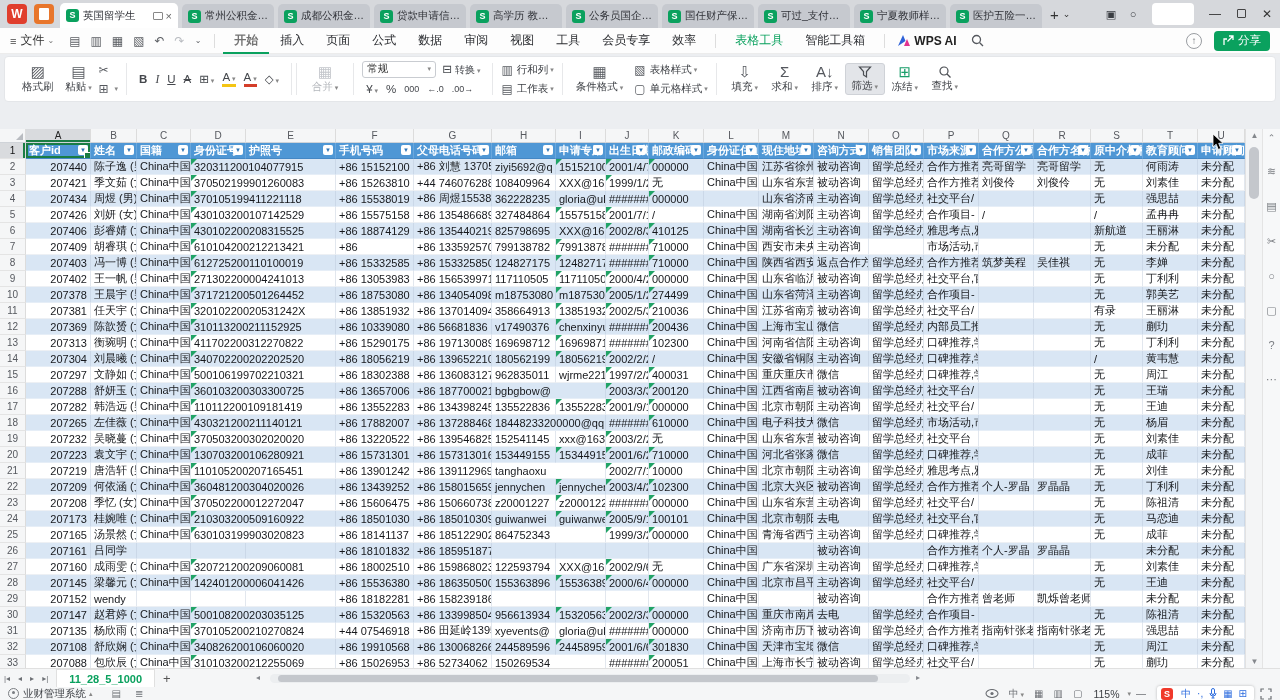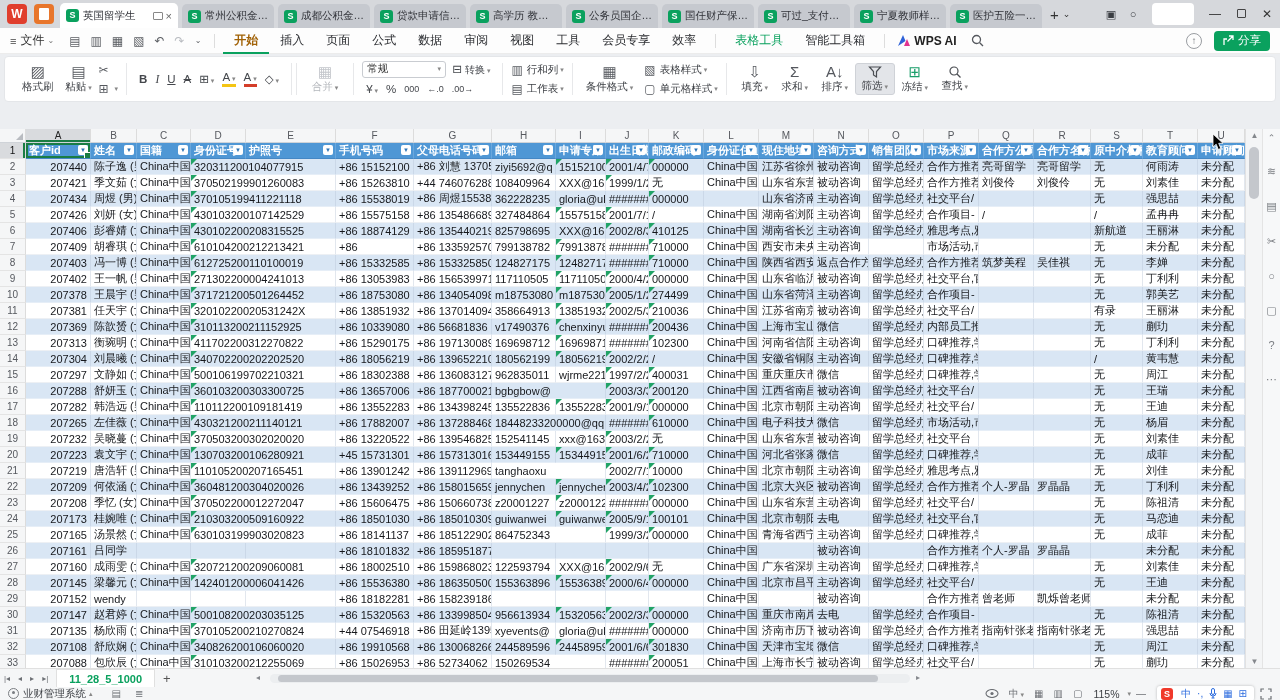--- a/index.html
+++ b/index.html
@@ -36,21 +36,21 @@
     display:flex; align-items:center; font-size:12px; color:#333; border-bottom:1px solid #ececec; }
   #filebtn { display:flex; align-items:center; margin-left:10px; }
   #filebtn .burger { font-size:11px; margin-right:4px; color:#444; }
   #filebtn .caret { font-size:8px; margin-left:3px; color:#777; }
   .qicons { display:flex; align-items:center; margin-left:10px; color:#5a5d62; font-size:12px; }
   .qicons span { margin:0 5px; }
   .qicons .dis { color:#b8bbc0; }
   .vdiv { width:1px; height:14px; background:#ddd; margin:0 8px; }
   #mtabs { display:flex; align-items:center; height:26px; }
   .mtab { padding:0 11px; height:26px; line-height:25px; color:#2b2d31; }
-  .mtab.active { color:#a16207; font-weight:bold; box-shadow:inset 0 -2px 0 #0aa15e; }
+  .mtab.active { color:#737373; font-weight:bold; box-shadow:inset 0 -2px 0 #0aa15e; }
   .mtab.ctx { color:#0aa15e; }
   #wpsai { display:flex; align-items:center; font-weight:bold; color:#222; margin-left:4px; }
   #menubar .search-svg { margin-left:14px; }
   #mb-right { margin-left:auto; display:flex; align-items:center; margin-right:10px; }
   #upload-ic { width:16px; height:16px; border:1px solid #9a9da2; border-radius:50%; color:#6b6e73;
     font-size:10px; line-height:14px; text-align:center; margin-right:12px; }
   #sharebtn { background:var(--green); color:#fff; border-radius:4px; height:20px; padding:0 9px;
     display:flex; align-items:center; font-size:11.5px; }
   #sharebtn svg { margin-right:4px; }
 
@@ -328,21 +328,21 @@
       <div class="rgroup">
         <div class="bigbtn dis">
           <span class="bicon">▦</span>
           <span><span>合并</span><span class="caret-s">▾</span></span>
         </div>
       </div>
       <div class="rdiv"></div>
       <div class="rgroup">
         <div class="stack">
           <div class="fmt-row">
-            <div class="selbox" style="width:84px;">
+            <div class="selbox" style="width:74px;">
               <span>常规</span>
                 <span class="caret-s">▾</span>
             </div>
             <span class="fi" style="margin-left:6px;">⊟ <span style="font-size:10px;">转换</span><span class="caret-s">▾</span></span>
           </div>
           <div class="fmt-row">
             <span class="fi">¥<span class="caret-s">▾</span></span>
             <span class="fi">%</span>
             <span class="fi" style="font-size:9px;">000</span>
             <span class="fi" style="font-size:9px;">←.0</span>
@@ -927,21 +927,21 @@
             <td class="dcell">刘素佳</td>
             <td class="dcell">未分配</td>
           </tr>
           <tr class="drow band">
             <td class="rowh">20</td>
             <td class="dcell right">207223</td>
             <td class="dcell">袁文宇 (女</td>
             <td class="dcell">China中国</td>
             <td class="dcell flag ovf"><span class="ov">130703200106280921</span></td>
             <td class="dcell"></td>
-            <td class="dcell">+45 15731301</td>
+            <td class="dcell">+86 15731301</td>
             <td class="dcell">+86 1573130169</td>
             <td class="dcell">153449155</td>
             <td class="dcell flag">153449155</td>
             <td class="dcell right flag">2001/6/28</td>
             <td class="dcell flag">710000</td>
             <td class="dcell">China中国</td>
             <td class="dcell">河北省张家</td>
             <td class="dcell">微信</td>
             <td class="dcell">留学总经办</td>
             <td class="dcell">口碑推荐,学</td>

